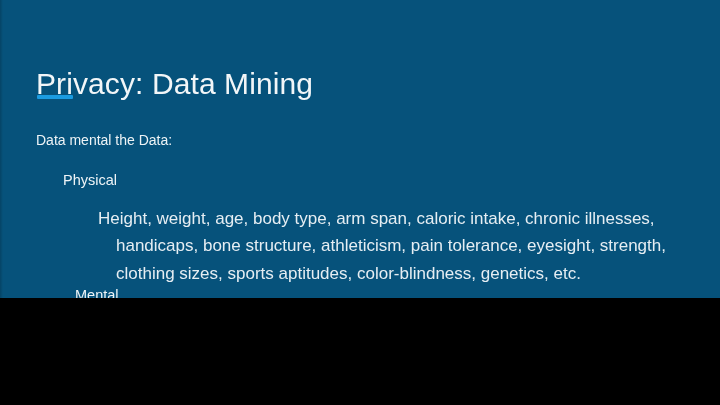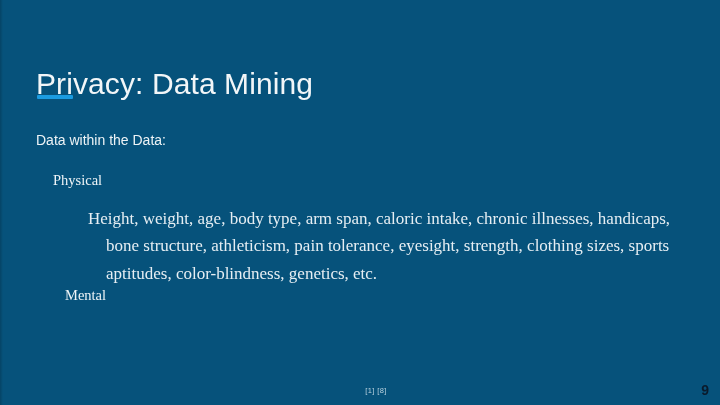--- a/index.html
+++ b/index.html
@@ -3,21 +3,21 @@
 <meta charset="utf-8">
 <style>
   html, body {
     margin: 0;
     padding: 0;
     background: #000;
   }
   #slide {
     position: relative;
     width: 720px;
-    height: 405px;
+    height: 298px;
     background: #06527B;
     overflow: hidden;
     font-family: "Liberation Sans", sans-serif;
     -webkit-font-smoothing: antialiased;
   }
   
   #slide::before {
     content: "";
     position: absolute;
     left: 0; top: 0;
@@ -52,23 +52,22 @@
     position: absolute;
     left: 36px;
     top: 131px;
     font-size: 14px;
     color: #EDF3F6;
     line-height: 1.3;
   }
 
   .section {
     position: absolute;
-    left: 53px;
+    left: 63px;
     width: 625px;
-    font-family: Liberation Serif, serif;
   }
   .section.physical { top: 171px; }
   .section.mental   { top: 286px; margin-left: 12px; }
 
   .section-heading {
     font-size: 14.5px;
     color: #EEF4F7;
     line-height: 1.35;
     margin: 0;
   }
@@ -108,21 +107,21 @@
 </style>
 </head>
 <body>
 
 <div id="slide">
 
   <h1 class="title">Privacy: Data Mining</h1>
 
   <div class="accent-bar"></div>
 
-  <div class="lead">Data within the Data:</div>
+  <div class="lead">Data mental the Data:</div>
 
   <div class="section physical">
     <div class="section-heading">Physical</div>
     <p class="section-body">Height, weight, age, body type, arm span, caloric intake, chronic illnesses, handicaps, bone structure, athleticism, pain tolerance, eyesight, strength, clothing sizes, sports aptitudes, color-blindness, genetics, etc.</p>
   </div>
 
   <div class="section mental">
     <div class="section-heading">Mental</div>
   </div>
 

